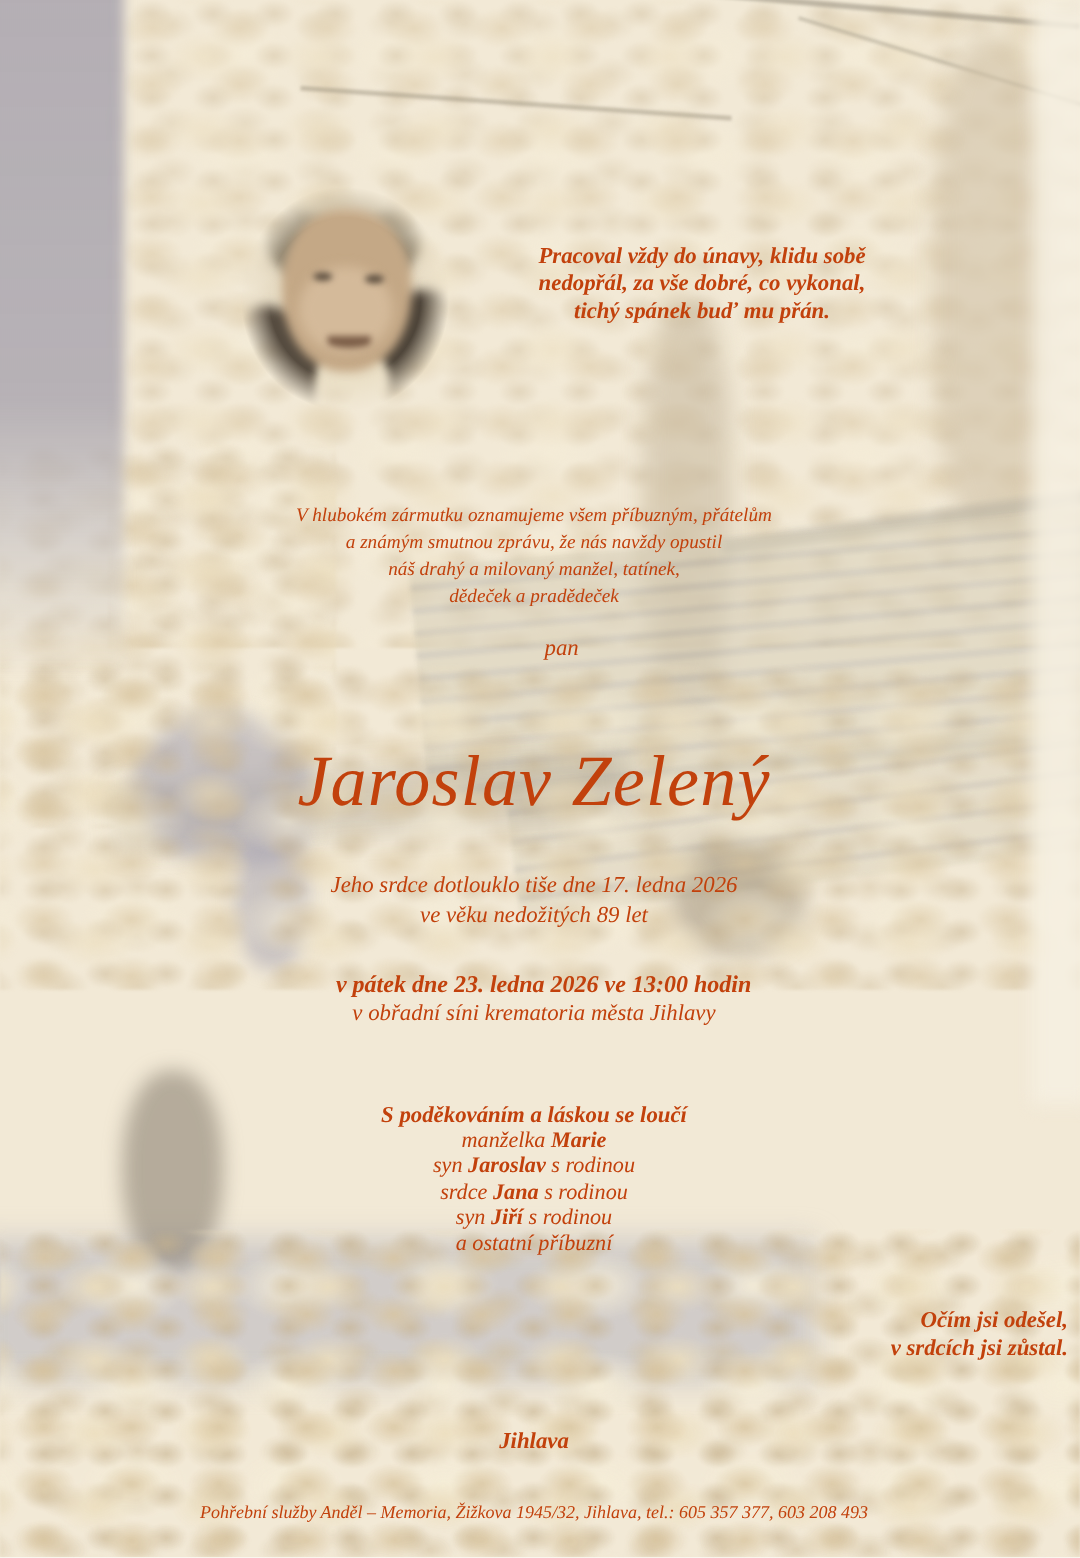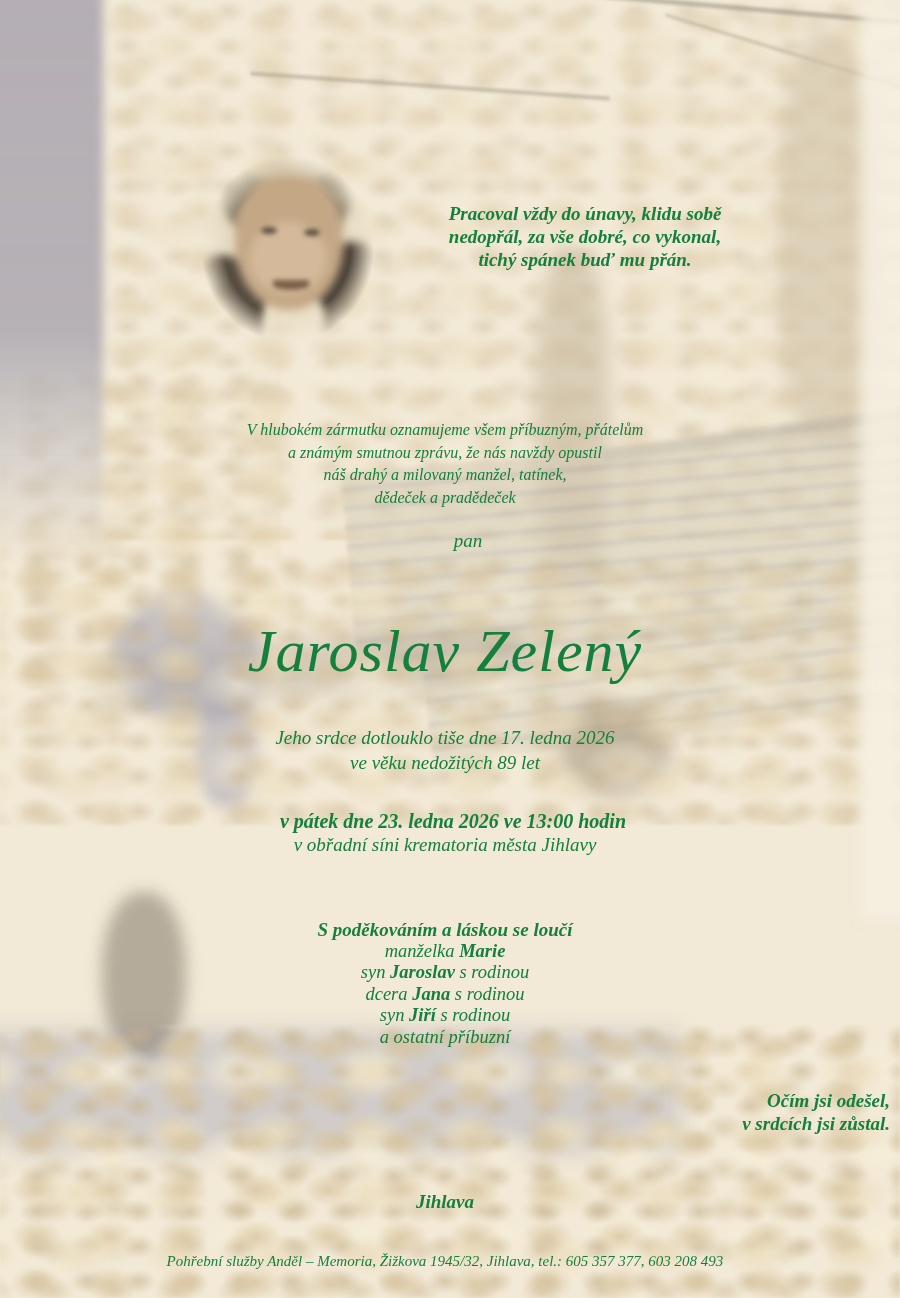--- a/index.html
+++ b/index.html
@@ -1,19 +1,19 @@
 <!DOCTYPE html>
 <html><head>
 <meta charset="utf-8">
 <style>
   html,body{margin:0;padding:0;background:#ffffff;}
   .page{
     position:relative;width:900px;height:1298px;overflow:hidden;
     background:#f2e9d6;
-    font-family:"Liberation Serif",serif;color:#15803d;
+    font-family:"Liberation Serif",serif;color:#c2410c;
   }
   .bg-el{position:absolute;pointer-events:none;}
   
   .mottle{
     background-image:
       radial-gradient(closest-side, rgba(216,196,158,.85), rgba(216,196,158,0) 72%),
       radial-gradient(closest-side, rgba(236,222,190,.95), rgba(236,222,190,0) 70%),
       radial-gradient(closest-side, rgba(198,178,142,.65), rgba(198,178,142,0) 70%),
       radial-gradient(closest-side, rgba(246,238,216,.95), rgba(246,238,216,0) 70%),
       radial-gradient(closest-side, rgba(208,190,156,.6), rgba(208,190,156,0) 70%);
@@ -147,21 +147,21 @@
 
   <div class="txt farewell">
     <div class="line farewell-datetime">v pátek dne 23. ledna 2026 ve 13:00 hodin</div>
     <div class="line">v obřadní síni krematoria města Jihlavy</div>
   </div>
 
   <div class="txt mourners">
     <div class="line mourners-heading">S poděkováním a láskou se loučí</div>
     <div class="line"><span>manželka </span><b>Marie</b><span></span></div>
     <div class="line"><span>syn </span><b>Jaroslav</b><span> s rodinou</span></div>
-    <div class="line"><span>dcera </span><b>Jana</b><span> s rodinou</span></div>
+    <div class="line"><span>srdce </span><b>Jana</b><span> s rodinou</span></div>
     <div class="line"><span>syn </span><b>Jiří</b><span> s rodinou</span></div>
     <div class="line"><span>a ostatní příbuzní</span><b></b><span></span></div>
   </div>
 
   <div class="txt verse-bottom">
     <div class="line">Očím jsi odešel,</div>
     <div class="line">v srdcích jsi zůstal.</div>
   </div>
 
   <div class="txt city">Jihlava</div>

